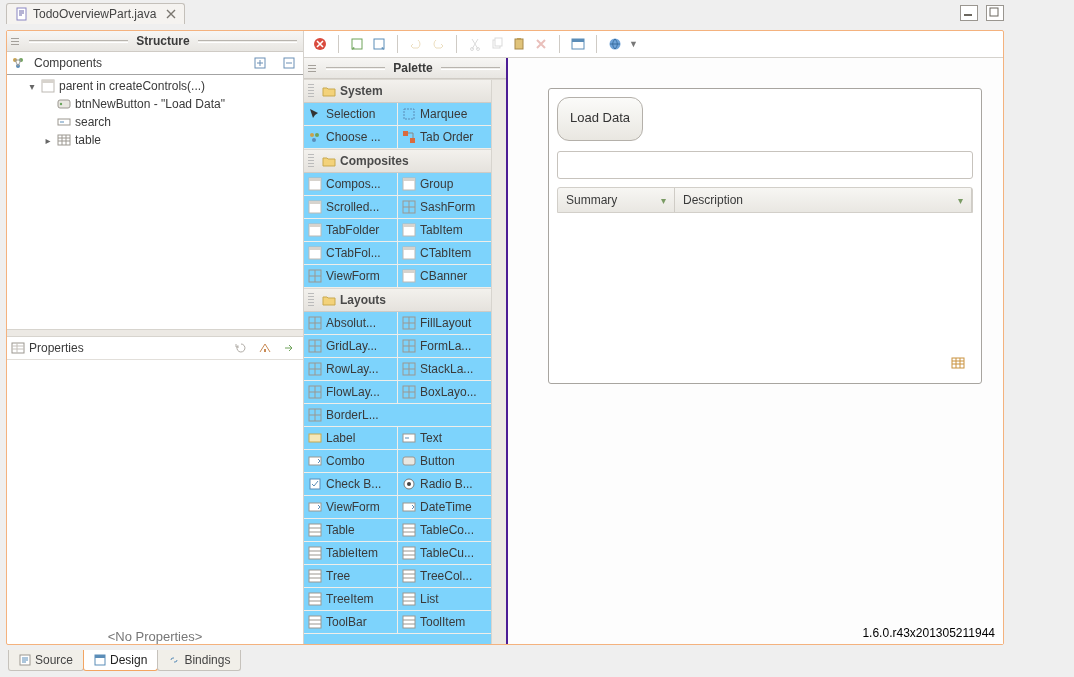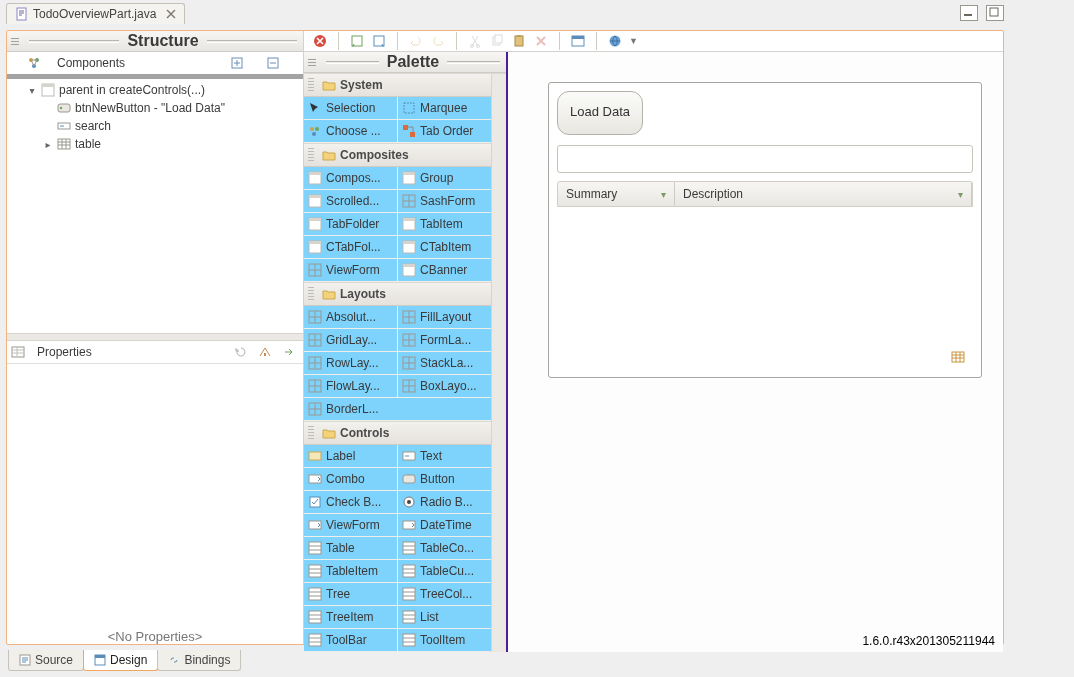--- a/index.html
+++ b/index.html
@@ -4,36 +4,36 @@
 <style>
 html,body{margin:0;padding:0;font-family:"Liberation Sans","DejaVu Sans",Arial,sans-serif;font-size:12px;color:#3a3a3a;background:#efefef;width:1074px;height:677px;overflow:hidden}
 .window{position:relative;width:1010px;height:677px;box-sizing:border-box}
 .titlebar{display:flex;align-items:center;height:26px;padding:0 6px}
 .titlebar .tab{background:#f5f3f0;border:1px solid #c4c0ba;border-bottom:none;border-radius:3px 3px 0 0;padding:3px 8px;display:flex;align-items:center;gap:4px;font-size:12px;color:#444}
 .titlebar .spacer{flex:1}
 .winbtn{width:16px;height:14px;border:1px solid #9a9690;margin-left:8px;background:#fff;font-size:0}
 .main{position:absolute;top:30px;left:6px;right:6px;bottom:32px;background:#fff;border:1px solid #f4b27e;border-radius:2px;display:flex}
 
 .leftcol{width:296px;display:flex;flex-direction:column;border-right:1px solid #d5d2cd}
-.panehdr{height:20px;background:linear-gradient(#f7f6f4,#e8e6e2);border-bottom:1px solid #cfcbc5;display:flex;align-items:center;font-size:16px;color:#3a3a3a;position:relative}
+.panehdr{height:20px;background:linear-gradient(#f7f6f4,#e8e6e2);border-bottom:1px solid #cfcbc5;display:flex;align-items:center;font-size:12px;color:#3a3a3a;position:relative}
 .panehdr .rule{flex:1;height:1px;border-top:1px solid #b8b4ae;border-bottom:1px solid #fff;margin:0 6px}
 .panehdr .title{font-weight:bold;padding:0 2px}
 .panehdr .handle{width:8px;height:16px;display:flex;flex-direction:column;justify-content:center;gap:2px;margin:0 4px}
 .panehdr .handle i{display:block;height:1px;background:#a4a09a}
-.subhdr{height:22px;display:flex;align-items:center;padding:0 20px;gap:16px;border-bottom:5px solid #a3a3a3}
+.subhdr{height:22px;display:flex;align-items:center;padding:0 4px;gap:9px;border-bottom:1px solid #a3a3a3}
 .subhdr .lbl{flex:1}
 .iconbtn{width:18px;height:18px;display:inline-flex;align-items:center;justify-content:center;border:1px solid transparent;border-radius:2px}
 .tree{flex:1;overflow:auto;padding:2px 2px}
 .tree ul{list-style:none;margin:0;padding:0 0 0 16px}
 .tree li{padding:2px 0 2px 2px;white-space:nowrap;display:flex;align-items:center;gap:4px}
 .tree .twisty{width:10px;text-align:center;color:#666;font-size:10px}
 .propsplit{height:6px;background:#ece9e4;border-top:1px solid #d7d4ce;border-bottom:1px solid #d7d4ce;cursor:row-resize}
 .propbody{flex:1;display:flex;align-items:flex-end;justify-content:center;color:#777;font-size:13px}
 .propshdr{height:22px;display:flex;align-items:center;gap:4px;padding:0 4px;border-bottom:1px solid #e2dfda}
-.propshdr .lbl{flex:1;display:flex;align-items:center;gap:12px}
+.propshdr .lbl{flex:1;display:flex;align-items:center;gap:4px}
 
 .rightcol{flex:1;display:flex;flex-direction:column}
 .toolbar{height:26px;border-bottom:1px solid #d5d2cd;display:flex;align-items:center;gap:2px;padding:0 6px}
 .toolbar .sep{width:1px;height:18px;background:#cfcbc5;margin:0 6px}
 .editarea{flex:1;display:flex;position:relative}
 .palettecol{width:202px;border-right:2px solid #4c1d95;display:flex;flex-direction:column;background:#7dd3fc;position:relative}
 .palettecol .scrollbar{position:absolute;top:22px;bottom:0;right:0;width:14px;background:#ece9e4;border-left:1px solid #d7d4ce}
 .palcat{height:22px;background:linear-gradient(#f3f1ed,#e5e2dd);border-top:1px solid #dcd9d3;border-bottom:1px solid #cfcbc5;display:flex;align-items:center;padding:0 4px;gap:4px;font-weight:bold;color:#4a4a4a}
 .palhandle{width:6px;height:14px;background:repeating-linear-gradient(#bbb,#bbb 1px,transparent 1px,transparent 3px);margin-right:4px}
 .palitems{display:grid;grid-template-columns:1fr 1fr;padding:0;margin-right:14px}
@@ -530,29 +530,20 @@
                 <div class="pi">
                   <span>
                     <svg width="14" height="14">
                       <rect x="1" y="1" width="12" height="12" fill="none" stroke="#9b9790"></rect>
                       <path d="M1 7h12M7 1v12" stroke="#9b9790"></path>
                     </svg>
                   </span>
                   <span>BorderL...</span>
                 </div>
               </div>
-              <div class="palcat">
-                <span class="palhandle"></span>
-                <span>
-                  <svg width="14" height="12">
-                    <path d="M1 3h4l1 1h7v7H1z" fill="#f3d27a" stroke="#c9a94e"></path>
-                  </svg>
-                </span>
-                <span>Controls</span>
-              </div>
               <div class="palitems">
                 <div class="pi">
                   <span>
                     <svg width="14" height="14">
                       <rect x="1" y="3" width="12" height="8" fill="#f5e7b8" stroke="#c9a94e"></rect>
                     </svg>
                   </span>
                   <span>Label</span>
                 </div>
                 <div class="pi">

